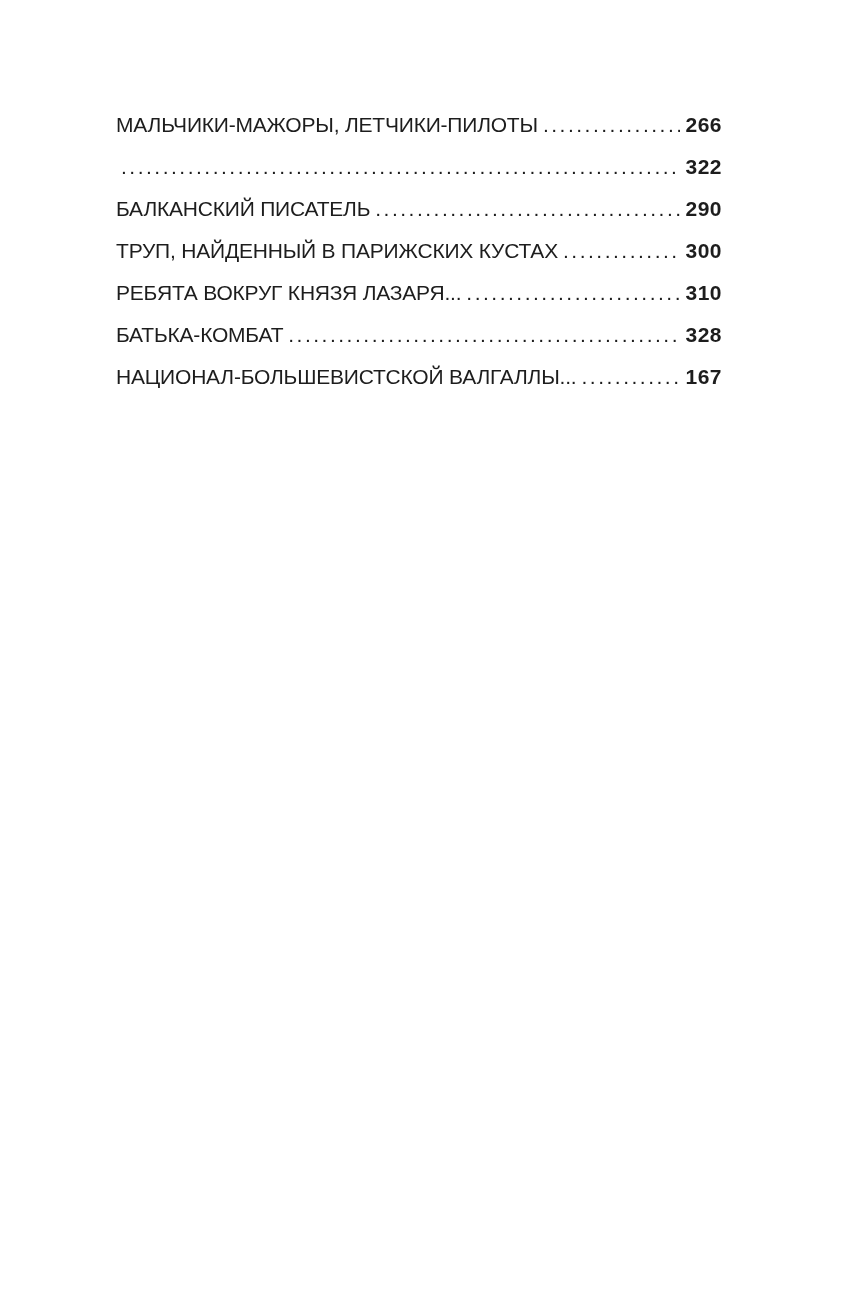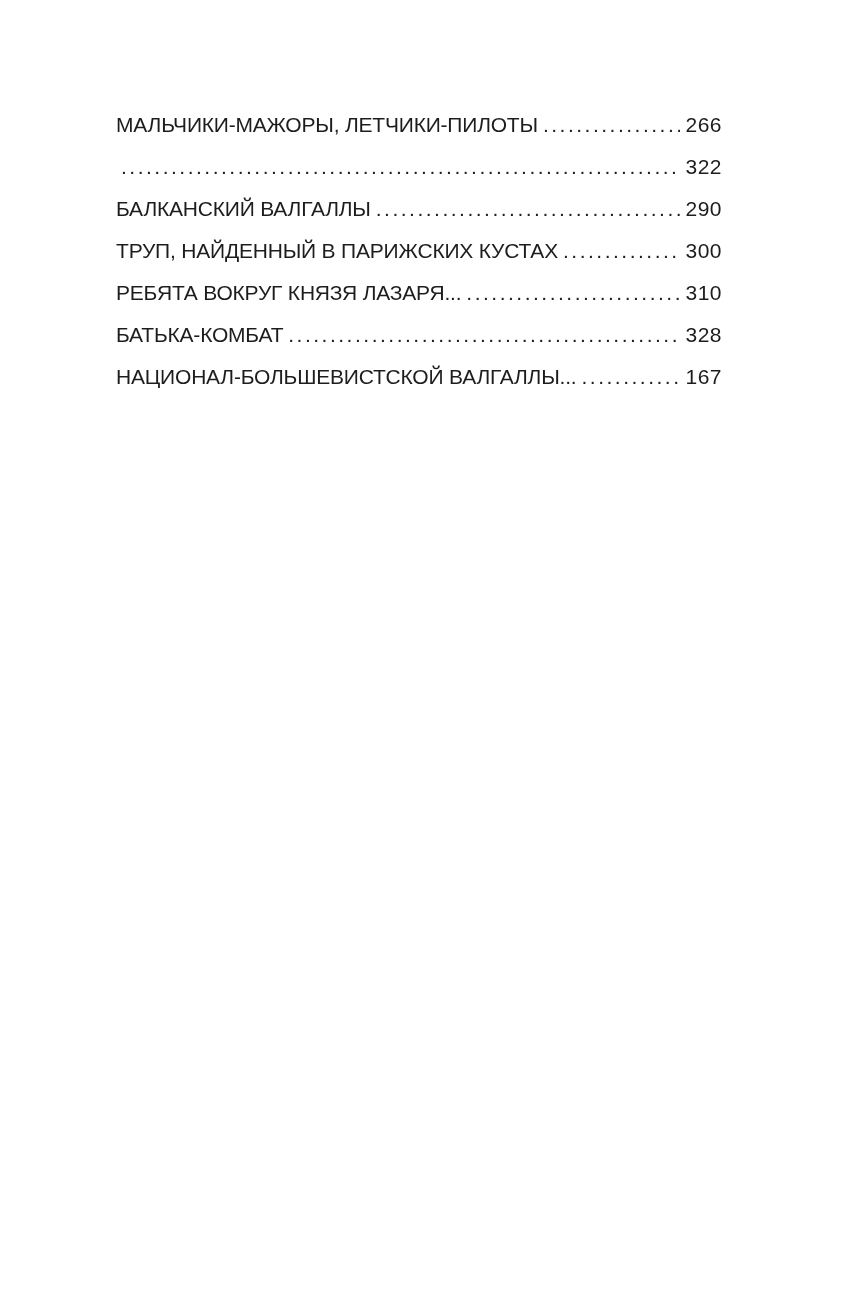--- a/index.html
+++ b/index.html
@@ -52,21 +52,21 @@
     min-width: 12px;
   }
   .entry .dots::after {
     content: "......................................................................................................................................";
     letter-spacing: 2.5px;
     font-weight: 400;
     color: #1d1d1d;
   }
   .entry .pagenum {
     flex: 0 0 auto;
-    font-weight: 400;
+    font-weight: 700;
     letter-spacing: 0.5px;
   }
 </style>
 </head>
 <body>
 
 <div class="page">
   <div class="toc" id="toc">
   <div class="entry">
     <div class="row">
@@ -78,21 +78,21 @@
 
   <div class="entry">
     <div class="row">
       <span class="dots"></span>
       <span class="pagenum">322</span>
     </div>
   </div>
 
   <div class="entry">
     <div class="row">
-      <span class="title">БАЛКАНСКИЙ ВАЛГАЛЛЫ</span>
+      <span class="title">БАЛКАНСКИЙ ПИСАТЕЛЬ</span>
       <span class="dots"></span>
       <span class="pagenum">290</span>
     </div>
   </div>
 
   <div class="entry">
     <div class="row">
       <span class="title">ТРУП, НАЙДЕННЫЙ В ПАРИЖСКИХ КУСТАХ</span>
       <span class="dots"></span>
       <span class="pagenum">300</span>

